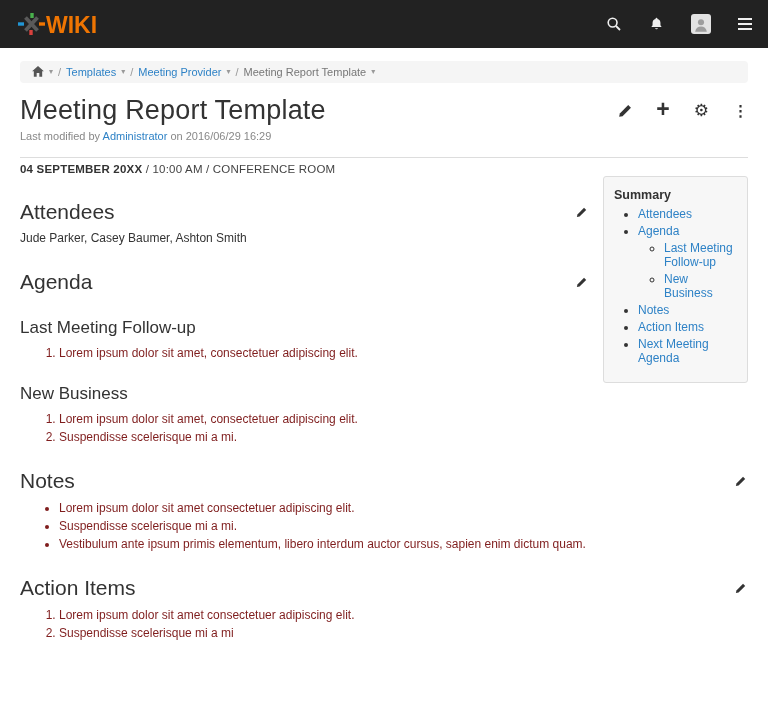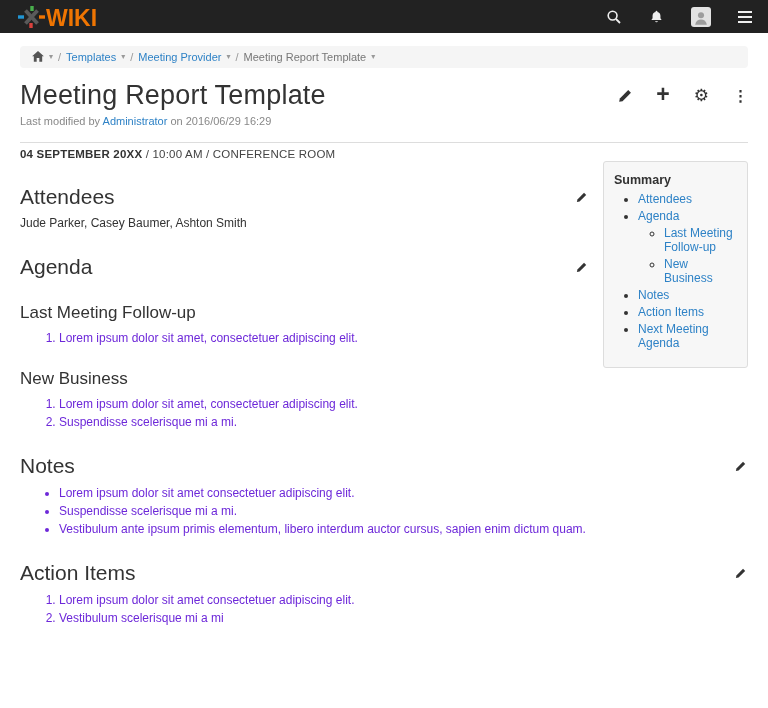--- a/index.html
+++ b/index.html
@@ -6,21 +6,21 @@
   html,body { width:768px; }
   body {
     font-family:"Liberation Sans", sans-serif;
     background:#ffffff; color:#333;
     display:flex; flex-direction:column; min-height:708px;
   }
   a { text-decoration:none; color:#2e82c6; cursor:pointer; }
 
   
   .navbar {
-    height:33px; background:#222; display:flex; align-items:center;
+    height:48px; background:#222; display:flex; align-items:center;
     padding:0 16px; flex-shrink:0;
   }
   .brand { display:flex; align-items:center; cursor:pointer; }
   .nav-right { margin-left:auto; display:flex; align-items:center; gap:27px; }
   .nav-icon-btn { background:none; border:none; cursor:pointer; display:flex; align-items:center; padding:0; }
   .avatar-box { width:20px; height:20px; background:#e2e2e2; border-radius:3px; display:flex; align-items:flex-end; justify-content:center; overflow:hidden; }
   .burger { display:flex; flex-direction:column; gap:3px; }
   .burger span { display:block; width:14px; height:2px; background:#efefef; }
 
   
@@ -63,21 +63,21 @@
   .h2-row { margin-top:25px; }
   .doc-h1 { font-size:24px; font-weight:400; color:#333; }
   .doc-h2 { font-size:21px; font-weight:400; color:#333; }
   .doc-h3 { font-size:17px; font-weight:400; color:#333; margin-top:24px; }
   .edit-btn { background:none; border:none; cursor:pointer; padding:2px; display:flex; }
 
   .meeting-info { font-size:11.5px; color:#444; margin-top:5px; letter-spacing:0.2px; }
   .meeting-info b { color:#333; }
   .plain-text { font-size:12px; color:#333; margin-top:7px; }
 
-  .doc-list { margin:8px 0 0; padding-left:39px; font-size:12px; color:#6d28d9; }
+  .doc-list { margin:8px 0 0; padding-left:39px; font-size:12px; color:#7f1d1d; }
   .doc-list li { margin:4px 0; }
   .doc-list ul { list-style:circle; padding-left:37px; margin:4px 0 0; }
 </style>
 </head>
 <body>
 
 <header class="navbar">
   <a class="brand">
     <svg width="86" height="26" viewBox="0 0 86 26">
       <line x1="2" y1="13" x2="8" y2="13" stroke="#2196d4" stroke-width="3.4"></line>
@@ -229,16 +229,16 @@
   <div class="heading-row h2-row">
     <h2 class="doc-h2">Action Items</h2>
     <button class="edit-btn">
       <svg width="11" height="11" viewBox="0 0 16 16">
         <path d="M11.7 1.2l3.1 3.1-9.6 9.6-3.9.8.8-3.9z" fill="#333"></path>
       </svg>
     </button>
   </div>
   <ol class="doc-list">
     <li>Lorem ipsum dolor sit amet consectetuer adipiscing elit.</li>
-    <li>Vestibulum scelerisque mi a mi</li>
+    <li>Suspendisse scelerisque mi a mi</li>
   </ol>
 
 </main>
 
 </body></html>

